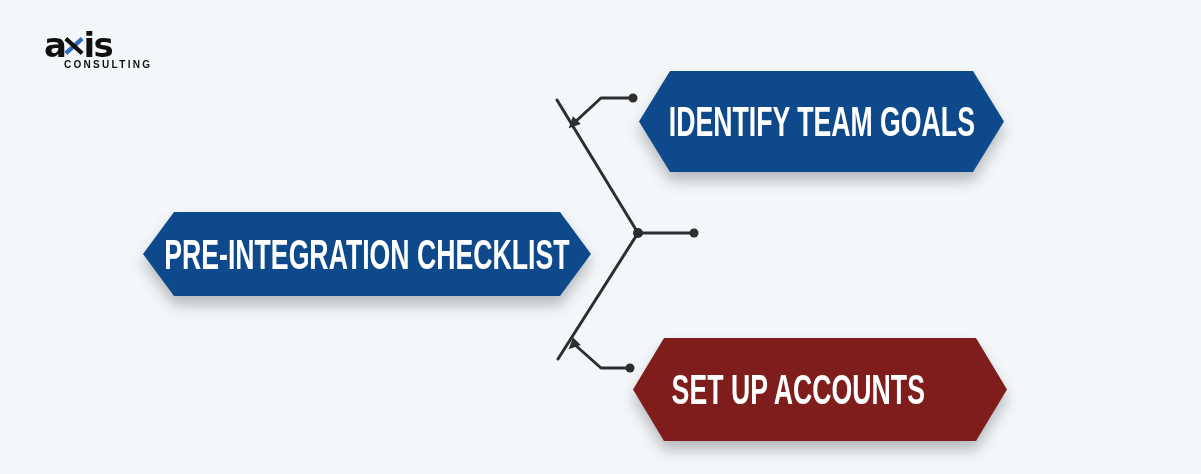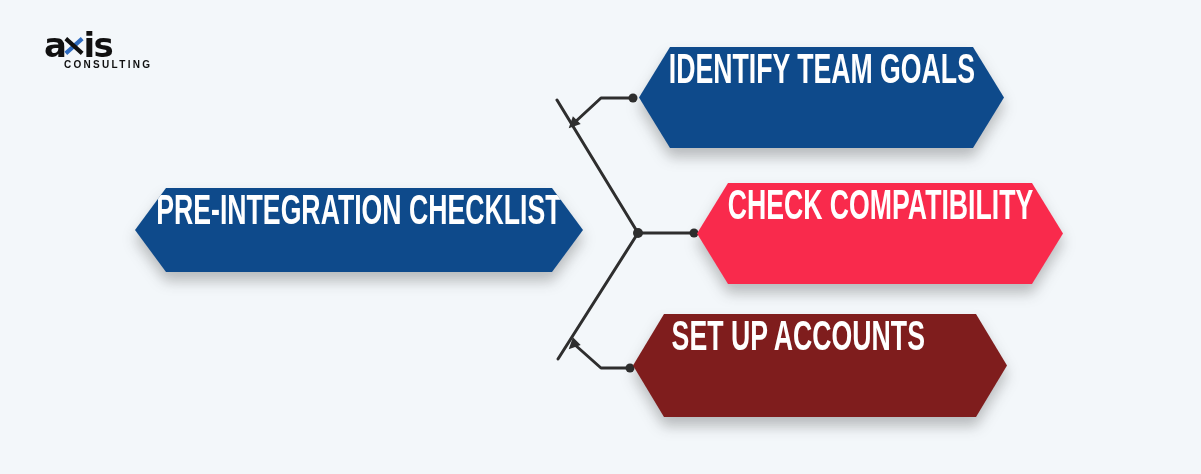--- a/index.html
+++ b/index.html
@@ -12,22 +12,23 @@
     position:relative; width:1201px; height:474px;
     background:var(--bg); overflow:hidden;
   }
   .connectors{position:absolute; left:0; top:0;}
   .cline{fill:none; stroke:var(--line); stroke-width:3; stroke-linecap:round; stroke-linejoin:round;}
   .cdot{fill:var(--line); stroke:none;}
   .banner-wrap{position:absolute; filter:drop-shadow(0 9px 7px rgba(30,30,30,0.28));}
   .banner{
     width:100%; height:100%;
     clip-path:polygon(0 50%, 31px 0, calc(100% - 31px) 0, 100% 50%, calc(100% - 31px) 100%, 31px 100%);
-    display:flex; align-items:flex-start; justify-content:center;
+    display:flex; align-items:center; justify-content:center;
     background:var(--navy);
+    margin-top:24px;
   }
   .banner-label{
     color:var(--text_white); font-weight:bold; font-size:43px; line-height:1;
     white-space:nowrap; letter-spacing:0px;
     transform:scaleX(0.62); transform-origin:center;
   }
   .banner-wrap.orange .banner-label{margin-right:44px;}
   
   .logo{position:absolute; left:44px; top:28px; width:120px;}
   .logo-word{display:flex; align-items:flex-end; color:var(--logo_black);}
@@ -64,37 +65,32 @@
       <span class="logo-letter">a</span>
       <svg class="logo-x" width="20" height="18" viewBox="0 0 24 22">
         <line x1="2" y1="20" x2="22" y2="2" stroke="var(--logo_blue)" stroke-width="5"></line>
         <line x1="2" y1="2" x2="22" y2="20" stroke="var(--logo_black)" stroke-width="5"></line>
       </svg>
       <span class="logo-letter">is</span>
     </div>
     <div class="logo-sub">CONSULTING</div>
   </div>
 
-  <div class="banner-wrap" style="left:135px; top:188px; width:448px; height:84px;">
+  <div class="banner-wrap" style="left:143px; top:188px; width:448px; height:84px;">
     <div class="banner" style="background-color: rgb(14, 74, 139);">
       <span class="banner-label">PRE-INTEGRATION CHECKLIST</span>
     </div>
   </div>
 
   <div class="banner-wrap" style="left:639px; top:47px; width:365px; height:101px;">
     <div class="banner" style="background-color: rgb(14, 74, 139);">
       <span class="banner-label">IDENTIFY TEAM GOALS</span>
     </div>
   </div>
 
-  <div class="banner-wrap" style="left:697px; top:183px; width:366px; height:101px;">
-    <div class="banner" style="background-color: rgb(249, 42, 76);">
-      <span class="banner-label">CHECK COMPATIBILITY</span>
-    </div>
-  </div>
 
   <div class="banner-wrap orange" style="left:633px; top:314px; width:374px; height:103px;">
     <div class="banner" style="background-color: #7f1d1d;">
       <span class="banner-label">SET UP ACCOUNTS</span>
     </div>
   </div>
 
 </div>
 
 </body></html>

